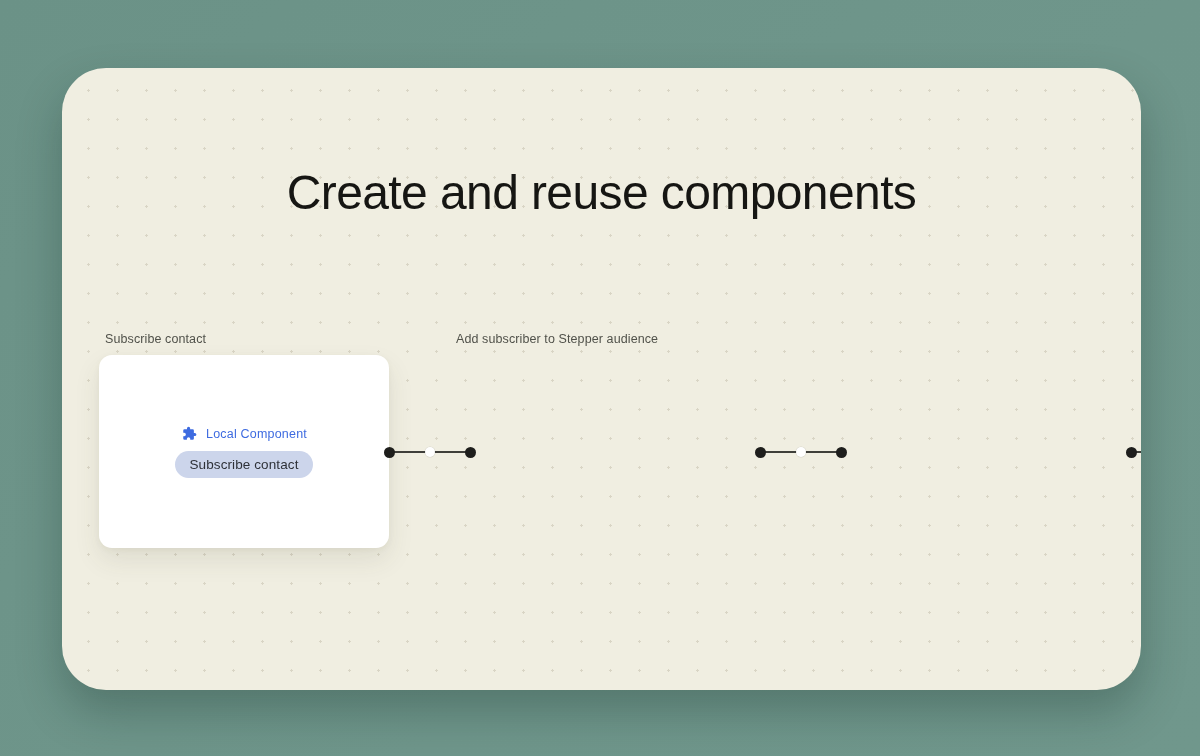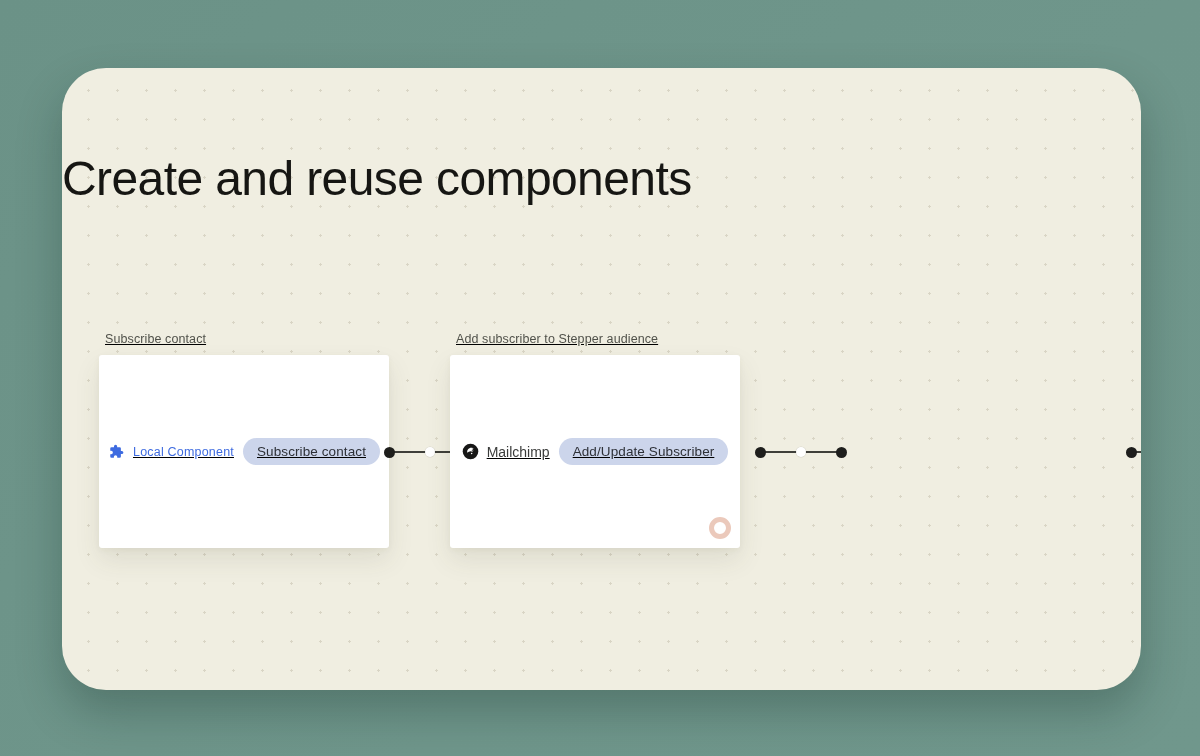--- a/index.html
+++ b/index.html
@@ -24,51 +24,52 @@
     height: 622px;
     border-radius: 44px;
     background-color: #f0eee1;
     background-image: radial-gradient(circle, #d9d5c5 1.1px, rgba(0,0,0,0) 1.3px);
     background-size: 29px 29px;
     background-position: 12px 8px;
     box-shadow: 0 22px 45px rgba(15, 40, 33, 0.28);
     overflow: hidden;
   }
   .title {
-    margin: 0;
+    margin: 14px;
     padding-top: 84px;
+    text-align: center;
     font-size: 48px;
     line-height: 1.12;
     font-weight: 500;
     letter-spacing: -0.6px;
     color: #161613;
   }
   .node {
     position: absolute;
     top: 264px;
     width: 284px;
-    text-decoration: underline;
   }
   .node-label {
     height: 17px;
     margin: 0 0 6px 6px;
     font-size: 12.5px;
     letter-spacing: 0.1px;
     color: #50514a;
     white-space: nowrap;
     overflow: hidden;
   }
   .card {
     position: relative;
     width: 290px;
     height: 193px;
     background: #ffffff;
-    border-radius: 3px;
+    border-radius: 13px;
     box-shadow: 0 12px 26px rgba(70, 70, 45, 0.10), 0 2px 6px rgba(70, 70, 45, 0.05);
     display: flex;
+    flex-direction: column;
     align-items: center;
     justify-content: center;
     gap: 9px;
   }
   .app-row {
     display: flex;
     align-items: center;
     gap: 8px;
     font-size: 14px;
     font-weight: 500;
@@ -190,34 +191,20 @@
     </div>
 
     <div class="connector" style="left:327px;width:81px">
       <span class="port left"></span>
       <span class="add-circle"></span>
       <span class="port right"></span>
     </div>
 
     <div class="node" style="left:388px">
       <div class="node-label">Add subscriber to Stepper audience</div>
-      <div class="card">
-        <div class="app-row">
-          <span class="icon">
-            <svg width="17" height="17" viewBox="0 0 24 24" xmlns="http://www.w3.org/2000/svg">
-              <circle cx="12" cy="12" r="11" fill="#171716"></circle>
-              <path fill="#ffffff" d="M7.6 13.6c-1-2.1.3-5 2.9-6.2 2.4-1.1 5-.6 6.1 1.1-1.1-.5-2.3-.4-3.1.1 1.4.2 2.5 1 2.8 2.1-1-.5-2-.6-2.9-.3 1.1.6 1.7 1.7 1.6 2.8-.7-1-1.8-1.5-2.9-1.4-1.7.1-3.5 1.6-4.5 1.8z"></path>
-              <circle cx="13.6" cy="14.9" r="1.1" fill="#ffffff"></circle>
-            </svg>
-          </span>
-          <span>Mailchimp</span>
-        </div>
-        <button class="pill">Add/Update Subscriber</button>
-        <span class="badge-donut"></span>
-      </div>
     </div>
 
     <div class="connector" style="left:698px;width:81px">
       <span class="port left"></span>
       <span class="add-circle"></span>
       <span class="port right"></span>
     </div>
 
 
     <div class="connector" style="left:1069px;width:14px">

